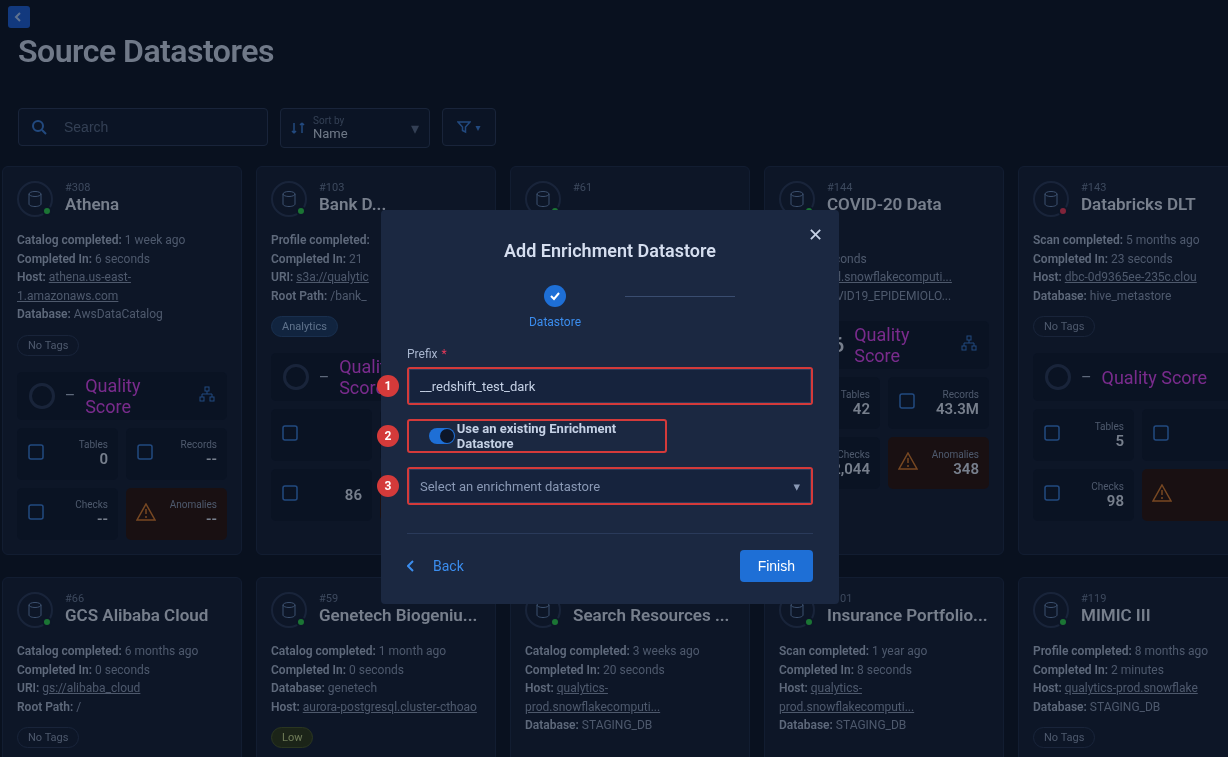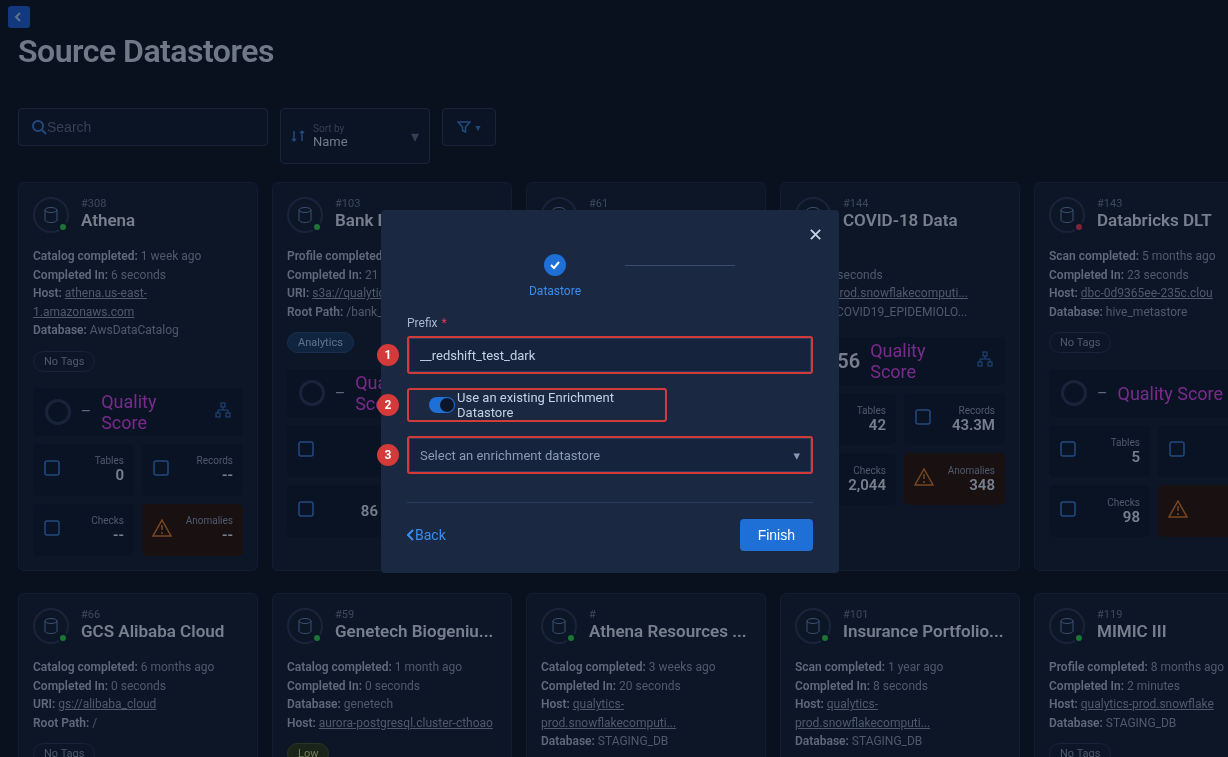--- a/index.html
+++ b/index.html
@@ -17,40 +17,40 @@
   width: 22px; height: 22px; background: #1e5fd6; border-radius: 3px;
   display: flex; align-items: center; justify-content: center;
   color: #abc7f5;
 }
 .header { padding: 32px 18px 10px; }
 .header h1 { font-size: 32px; font-weight: 600; color: #c8d3e8; letter-spacing: -0.5px; }
 .header p { font-size: 13px; color: #6b7c99; margin-top: 8px; }
 .toolbar { display: flex; gap: 12px; padding: 28px 18px 14px; }
 .search-box {
   width: 250px; height: 38px; background: #121d33; border: 1px solid #2a3a5a;
-  border-radius: 4px; display: flex; align-items: center; padding: 0 12px; gap: 0;
+  border-radius: 4px; display: flex; align-items: center; padding: 0 12px; gap: 17px;
 }
 .search-box input {
   background: transparent; border: none; outline: none; color: #c5d1e5;
   font-size: 14px; flex: 1;
 }
 .search-box input::placeholder { color: #5a6b8a; }
 .sort-box {
-  width: 150px; height: 56px; background: #121d33; border: 1px solid #2a3a5a;
+  width: 150px; height: 40px; background: #121d33; border: 1px solid #2a3a5a;
   border-radius: 4px; display: flex; align-items: center; padding: 8px 10px; gap: 8px;
 }
 .sort-box .sort-lbl { font-size: 10px; color: #5a6b8a; }
 .sort-box .sort-val { font-size: 13px; color: #c5d1e5; }
 .sort-box .chev { margin-left: auto; color: #5a6b8a; }
 .filter-box {
   width: 54px; height: 38px; background: #121d33; border: 1px solid #2a3a5a;
   border-radius: 4px; display: flex; align-items: center; justify-content: center; gap: 4px;
   color: #3b7dd8;
 }
-.cards { padding: 4px 18px; display: flex; gap: 14px; }
+.cards { padding: 4px 2px; display: flex; gap: 14px; }
 .row2 { margin-top: 14px; }
 .card {
   width: 240px; background: #141f38; border: 1px solid #1e2d4a; border-radius: 6px;
   padding: 14px; position: relative; flex-shrink: 0;
 }
 .card-head { display: flex; gap: 12px; align-items: flex-start; }
 .card-icon {
   width: 36px; height: 36px; border-radius: 50%; border: 2px solid #2a3a5a;
   display: flex; align-items: center; justify-content: center; position: relative;
   flex-shrink: 0;
@@ -120,37 +120,37 @@
   position: absolute; left: -32px; top: 50%; transform: translateY(-50%);
   width: 22px; height: 22px; background: #d43a3a; color: #fff; border-radius: 50%;
   display: flex; align-items: center; justify-content: center; font-size: 12px; font-weight: 700;
 }
 .prefix-input {
   height: 34px; background: #16233d; border: 1px solid #2a3a5a;
   padding: 8px 10px; display: flex; align-items: center; font-size: 13px; color: #c5d1e5;
 }
 .toggle-row {
   height: 30px; display: flex; align-items: center; gap: 2px; padding: 0 20px;
-  font-size: 13px; color: #c5d1e5;
+  font-size: 13px; color: #c5d1e5; font-weight: bold;
 }
 .toggle {
   width: 30px; height: 16px; background: #1e6fd6; border-radius: 8px; position: relative;
 }
 .toggle .knob {
   position: absolute; right: 1px; top: 1px; width: 14px; height: 14px;
   background: #0d1628; border-radius: 50%;
 }
 .select-row {
   height: 34px; background: #16233d; border: 1px solid #2a3a5a;
   display: flex; align-items: center; padding: 0 10px; font-size: 13px; color: #8a99b5;
 }
 .select-row .chev { margin-left: auto; }
 .modal hr { border: none; border-top: 1px solid #2a3a5a; margin: 28px 0 16px; }
 .modal-foot { display: flex; align-items: center; }
-.back-link { color: #3b8dee; font-size: 14px; display: flex; align-items: center; gap: 0; cursor: pointer; }
+.back-link { color: #3b8dee; font-size: 14px; display: flex; align-items: center; gap: 18px; cursor: pointer; }
 .finish-btn {
   margin-left: auto; background: #1e6fd6; color: #fff; border: none;
   padding: 8px 18px; border-radius: 4px; font-size: 14px; cursor: pointer;
 }
 .mt6 { margin-top: 6px; }
 .mt14 { margin-top: 14px; }
 </style>
 </head>
 <body>
 
@@ -420,21 +420,21 @@
     <div class="card-head">
       <div class="card-icon">
         <svg width="18" height="18" viewBox="0 0 18 18">
             <ellipse cx="9" cy="4" rx="6" ry="2.5" stroke="#6b8ab8" fill="none"></ellipse>
             <path d="M3 4v10c0 1.4 2.7 2.5 6 2.5s6-1.1 6-2.5V4" stroke="#6b8ab8" fill="none"></path>
           </svg>
         <div class="dot "></div>
       </div>
       <div class="card-head-txt">
         <div class="cid">#144</div>
-        <div class="cname">COVID-18 Data</div>
+        <div class="cname">COVID-20 Data</div>
       </div>
     </div>
     <div class="card-info">
       <div><b>ago</b>ago</div>
       <div><b>ed In:</b> 0 seconds</div>
       <div><b></b> <span class="ul">alytics-prod.snowflakecomputi...</span></div>
       <div><b>e:</b> PUB_COVID19_EPIDEMIOLO...</div>
     </div>
     <div class="tag-row"></div>
       <div class="qscore">
@@ -611,21 +611,21 @@
     <div class="card-head">
       <div class="card-icon">
         <svg width="18" height="18" viewBox="0 0 18 18">
             <ellipse cx="9" cy="4" rx="6" ry="2.5" stroke="#6b8ab8" fill="none"></ellipse>
             <path d="M3 4v10c0 1.4 2.7 2.5 6 2.5s6-1.1 6-2.5V4" stroke="#6b8ab8" fill="none"></path>
           </svg>
         <div class="dot "></div>
       </div>
       <div class="card-head-txt">
         <div class="cid">#</div>
-        <div class="cname">Athena Resources ...</div>
+        <div class="cname">Search Resources ...</div>
       </div>
     </div>
     <div class="card-info">
       <div><b>Catalog completed:</b> 3 weeks ago</div>
       <div><b>Completed In:</b> 20 seconds</div>
       <div><b>Host:</b> <span class="ul">qualytics-prod.snowflakecomputi...</span></div>
       <div><b>Database:</b> STAGING_DB</div>
     </div>
     </div>
     <div class="card">
@@ -669,20 +669,21 @@
       <div><b>Host:</b> <span class="ul">qualytics-prod.snowflake</span></div>
       <div><b>Database:</b> STAGING_DB</div>
     </div>
     <div class="tag-row"><span class="tag ">No Tags</span></div>
     </div>
   </div>
 
 <div class="overlay"></div>
 <div class="modal">
   <span class="modal-close">✕</span>
+  <h2>Add Enrichment Datastore</h2>
   <div class="stepper">
     <div class="step">
       <div class="step-circle">
         <svg width="12" height="12" viewBox="0 0 12 12">
             <path d="M2 6l3 3 5-6" stroke="#fff" stroke-width="2" fill="none"></path>
           </svg>
       </div>
       <div class="step-lbl">Datastore</div>
     </div>
     <div class="step-line"></div>

